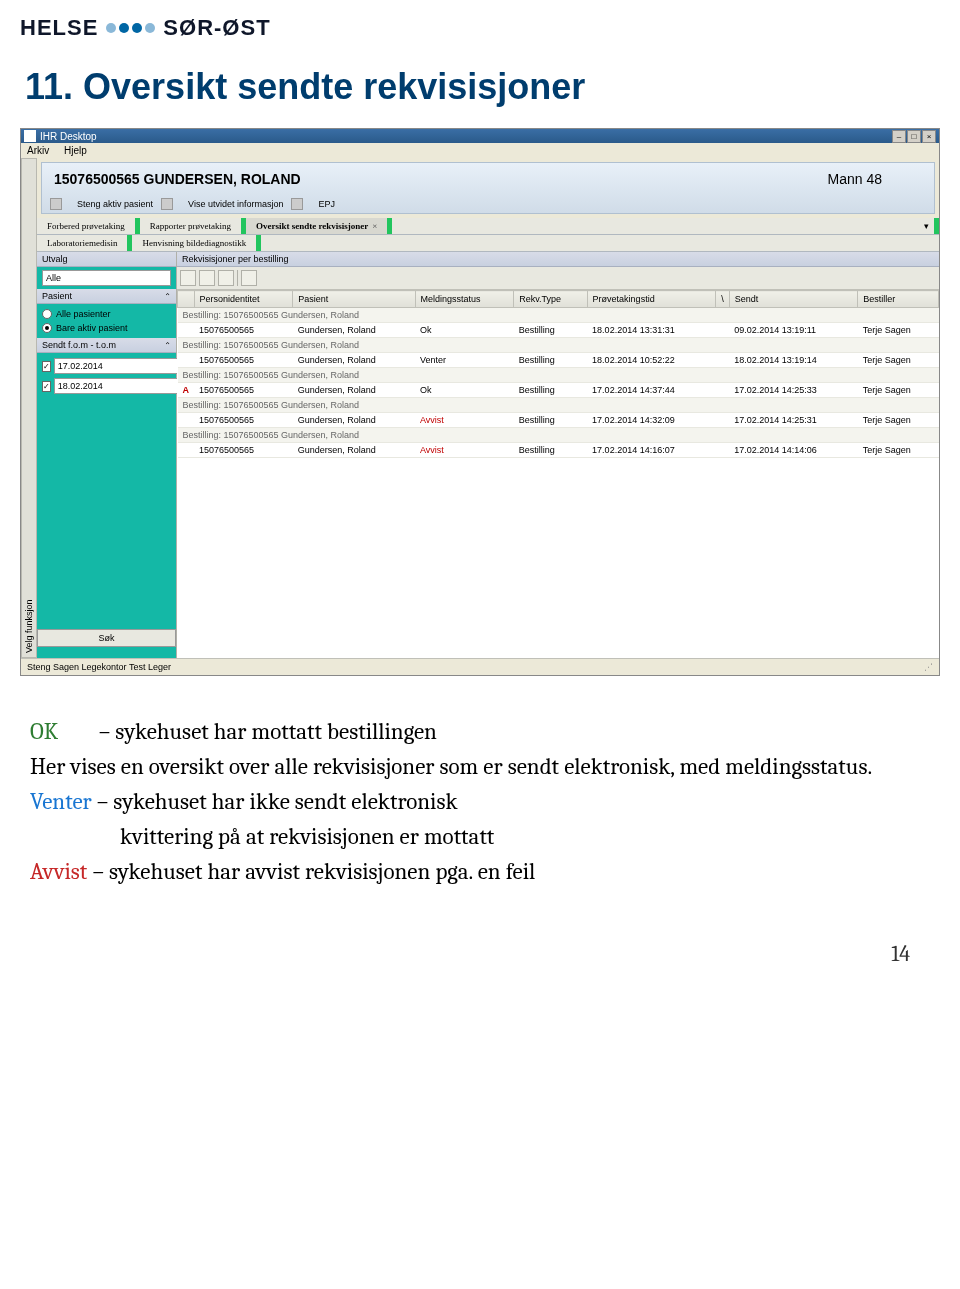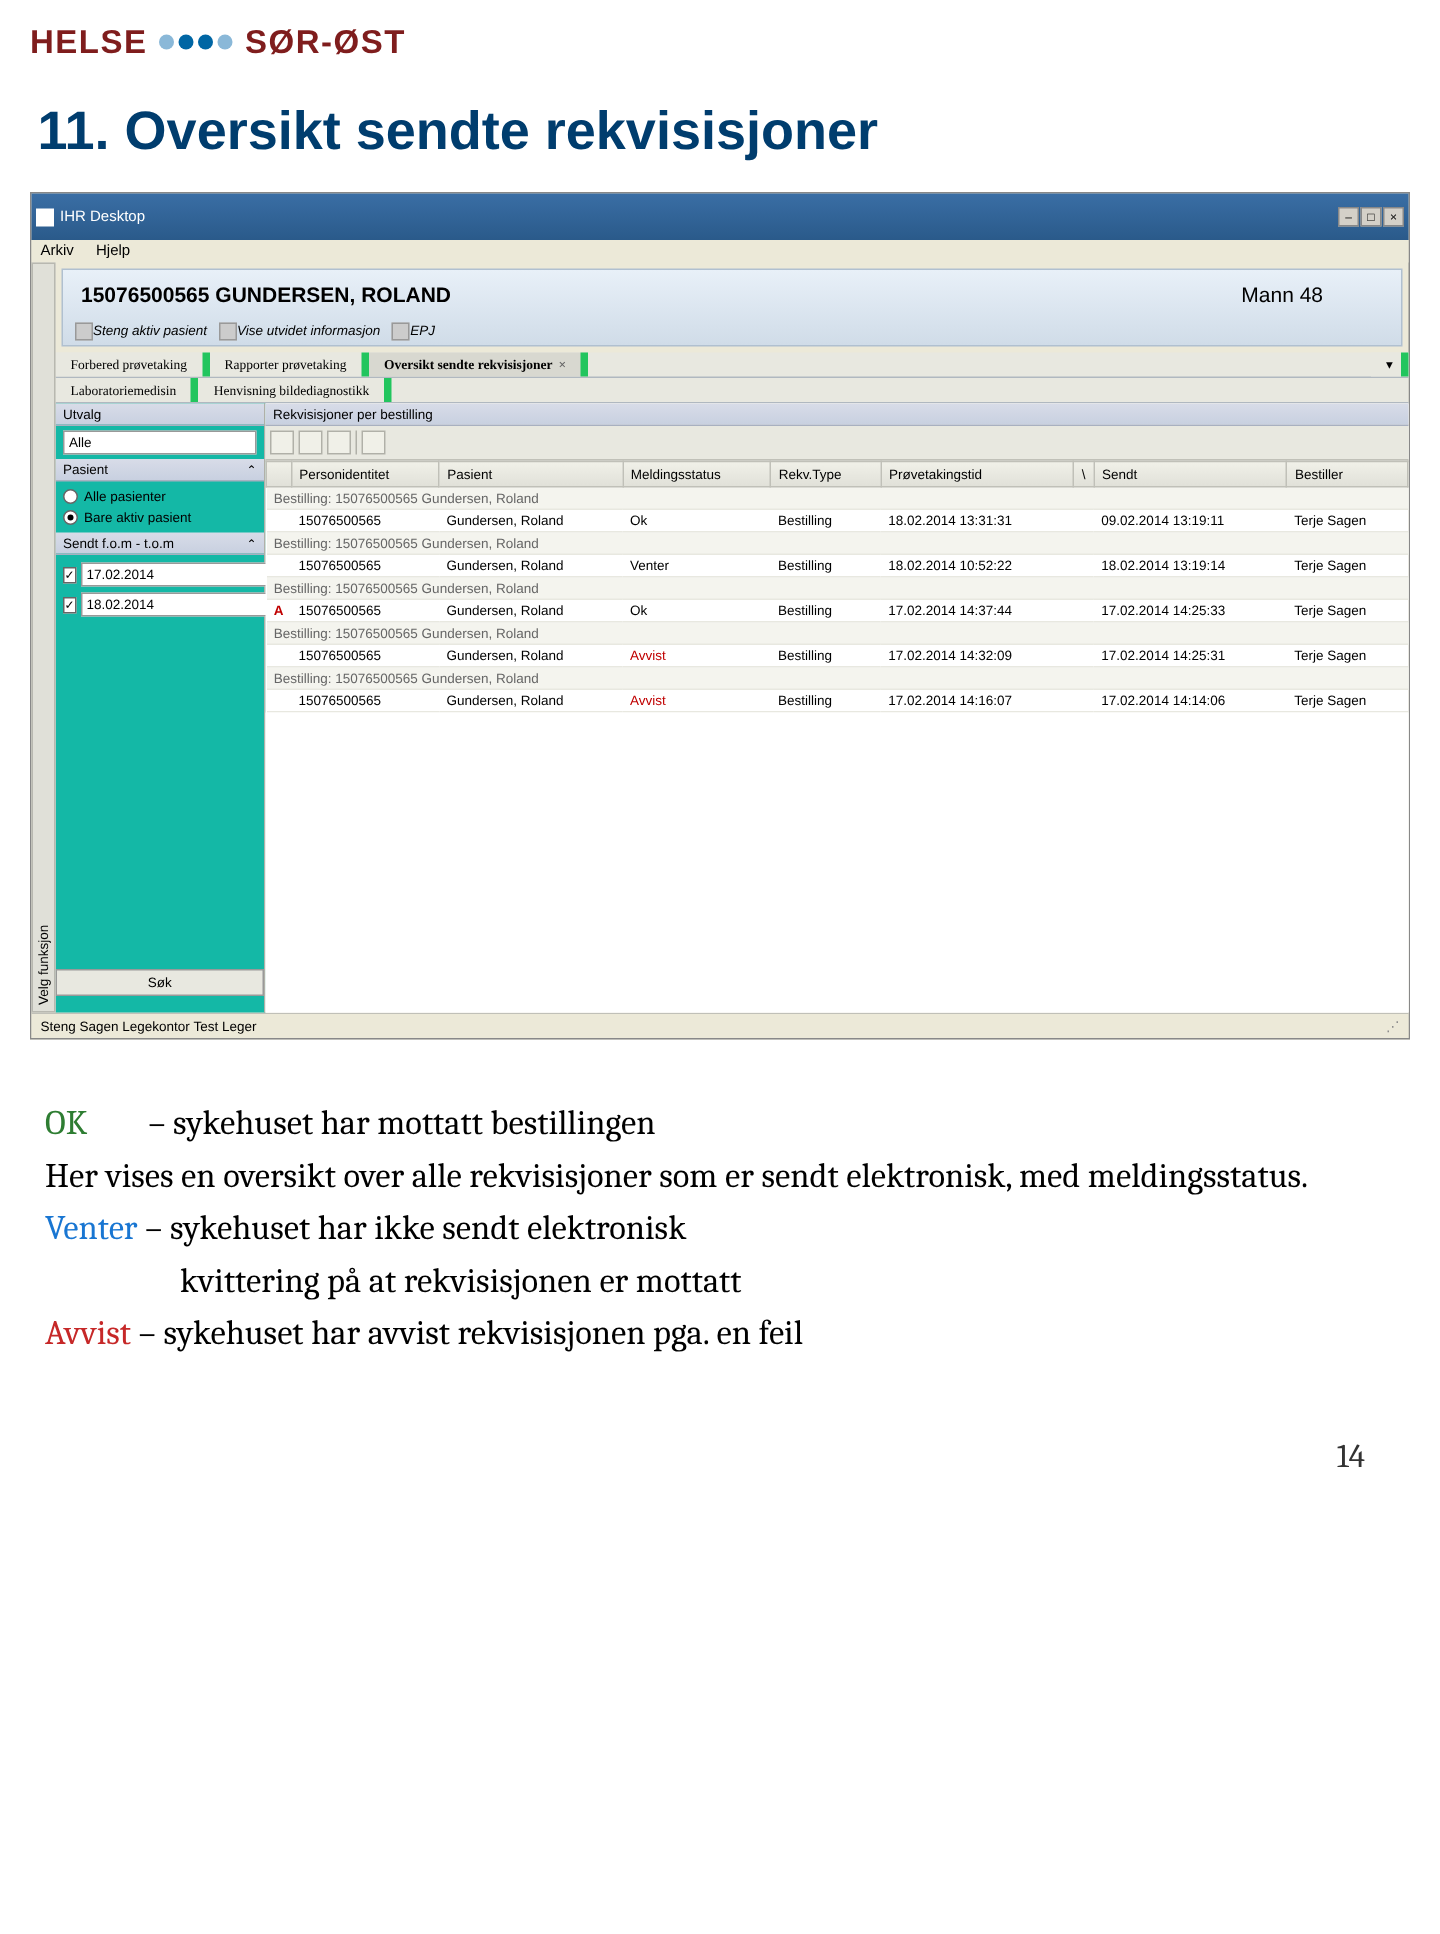--- a/index.html
+++ b/index.html
@@ -1,50 +1,50 @@
 <!DOCTYPE html>
 <html><head>
 <meta charset="utf-8">
 <style>
   * { box-sizing: border-box; margin: 0; padding: 0; }
   body { font-family: Arial, sans-serif; background: #fff; width: 960px; }
   
   
   .logo-bar { padding: 15px 20px 10px; display: flex; align-items: center; gap: 8px; }
-  .logo-text { font-size: 22px; font-weight: bold; color: #7f1d1d; letter-spacing: 1px; }
+  .logo-text { font-size: 22px; font-weight: bold; color: #0f172a; letter-spacing: 1px; }
   .logo-dots { display: inline-flex; align-items: center; gap: 3px; }
   .dot { width: 10px; height: 10px; border-radius: 50%; }
   
   
   .page-heading { font-size: 36px; font-weight: bold; color: #003d6e; padding: 15px 25px 20px; }
   
   
   .screenshot-wrap { padding: 0 20px; }
   .app-window { border: 1px solid #888; background: #ece9d8; font-size: 10px; color: #000; position: relative; }
   
   
-  .titlebar { background: linear-gradient(#3a6ea5, #2a5a8a); color: #fff; height: 31px; display: flex; align-items: center; padding: 0 3px; font-size: 10px; }
+  .titlebar { background: linear-gradient(#3a6ea5, #2a5a8a); color: #fff; height: 14px; display: flex; align-items: center; padding: 0 3px; font-size: 10px; }
   .titlebar-icon { width: 12px; height: 12px; background: #fff; margin-right: 4px; }
   .titlebar-btns { margin-left: auto; display: flex; gap: 1px; }
   .titlebar-btn { width: 14px; height: 13px; background: #d4d0c8; border: 1px solid #888; font-size: 8px; text-align: center; line-height: 11px; color: #000; }
   
   
   .menubar { background: #ece9d8; padding: 2px 6px; font-size: 10px; }
   .menubar span { margin-right: 12px; }
   
   
   .blue-band { background: linear-gradient(#e8f0f8, #d0dce8); border: 1px solid #b0c0d0; margin: 4px; padding: 0; }
   
   
   .patient-header { display: flex; align-items: center; padding: 8px 12px; font-size: 14px; font-weight: bold; }
   .patient-right { margin-left: auto; font-weight: normal; padding-right: 40px; }
   
   
   .toolbar-row { display: flex; align-items: center; padding: 3px 8px; font-size: 9px; gap: 8px; }
-  .toolbar-row .tb-item { display: flex; gap: 0; font-style: italic; }
+  .toolbar-row .tb-item { display: flex; align-items: center; gap: 15px; }
   .small-icon { width: 12px; height: 12px; background: #ccc; border: 1px solid #999; }
   
   
   .tab-row { display: flex; border-bottom: 1px solid #b0b8c0; background: #e8e8e0; font-size: 9px; }
   .tab { padding: 3px 10px; border-right: 5px solid #22c55e; background: #e8e8e0; font-family: Liberation Serif, serif; }
   .tab.active { background: #d8d8d0; font-weight: bold; }
   .tab-close { margin-left: 4px; color: #666; }
   
   
   .main-area { display: flex; background: #ece9d8; }

